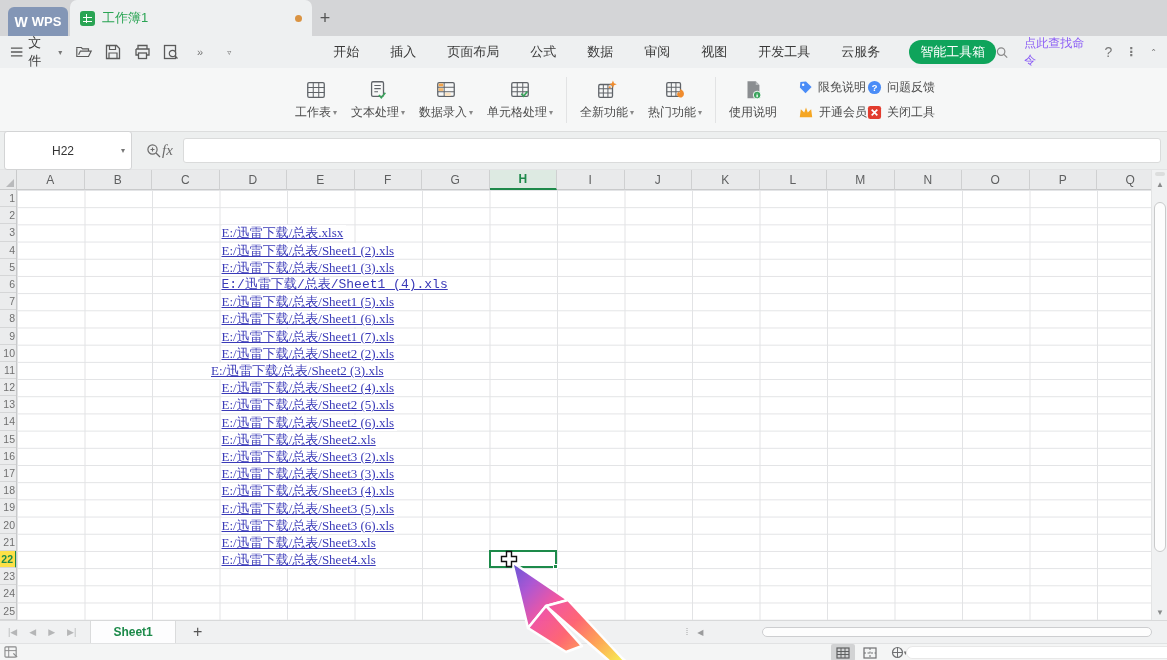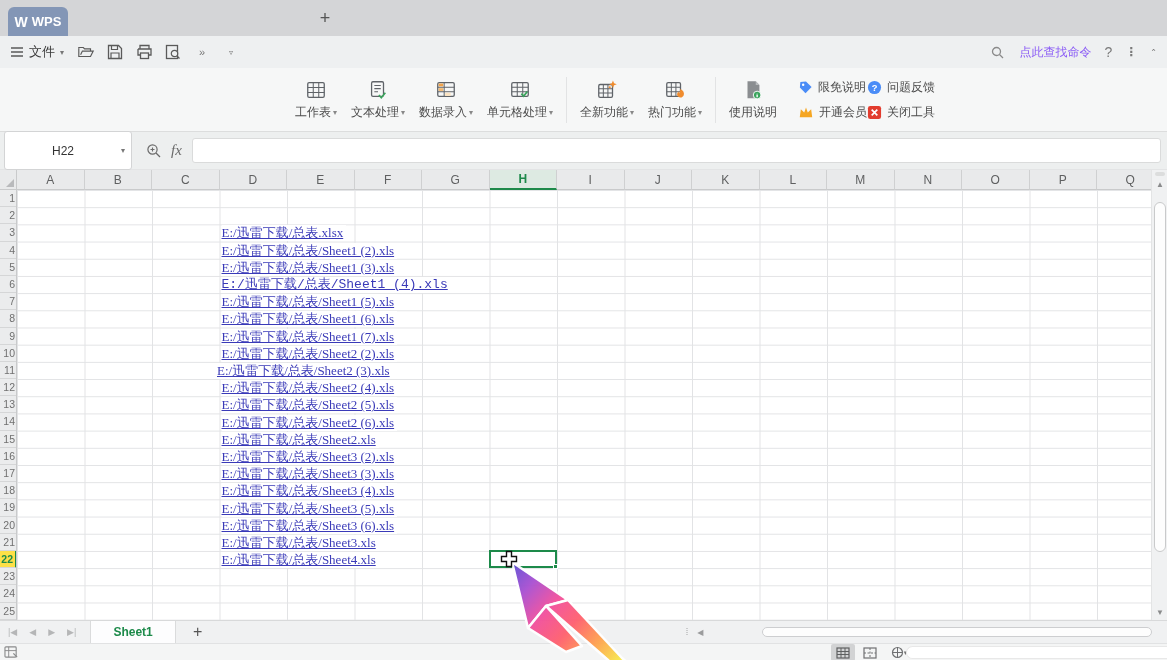--- a/index.html
+++ b/index.html
@@ -49,21 +49,21 @@
   .grp-sep { width:1px; height:46px; background:#e2e3e4; margin:0 6px; }
   #small-btns { display:grid; grid-template-columns:auto auto; grid-auto-rows:25px; 
     margin-left:14px; align-items:center; }
   .small-btn { display:flex; align-items:center; gap:5px; font-size:12px; color:#4c4c4c; white-space:nowrap; }
   
   #formulabar { position:absolute; left:0; top:132px; width:1167px; height:38px; background:#edefef;
     display:flex; align-items:center; padding:0 4px; border-bottom:1px solid #e3e4e5;}
   #name-box { width:128px; height:39px; background:#fff; border:1px solid #d3d4d5; border-radius:3px;
     display:flex; align-items:center; }
   #name-box .val { flex:1; text-align:center; font-size:12px; color:#333; }
-  #fx-tools { display:flex; align-items:center; gap:9px; padding:0 10px 0 14px; }
+  #fx-tools { display:flex; align-items:center; padding:0 10px 0 14px; }
   #fx-label { font-family:"Liberation Serif","DejaVu Serif",serif; font-style:italic; color:#6a6a6a; font-size:15px; }
   #formula-input { flex:1; height:25px; background:#fff; border:1px solid #dadbdb; border-radius:3px; margin-right:2px;}
   
   #grid { position:absolute; left:0; top:170px; width:1151px; height:450px; background:#fff; }
   #col-headers { position:absolute; left:0; top:0; width:1151px; height:20px; display:flex; background:#e9eaeb; }
   #corner-cell { width:17px; height:20px; background:#e9eaeb; border-right:1px solid #c9cacb;
     border-bottom:1px solid #c9cacb; position:relative; flex:none; }
   #corner-cell::after { content:""; position:absolute; right:2px; bottom:2px; border-style:solid;
     border-width:0 0 8px 8px; border-color:transparent transparent #b9babc transparent; }
   .col-h { width:67.5px; height:20px; flex:none; display:flex; align-items:center; justify-content:center;
@@ -119,20 +119,25 @@
   svg { display:block; }
 </style>
 </head>
 <body>
 
 <div id="titlebar">
   <div id="wps-tab">
     <span id="wps-logo">W</span>
     <span>WPS</span>
   </div>
+  <div id="doc-tab">
+    <span class="sheet-file-icon"></span>
+    <span id="doc-tab-label">工作簿1</span>
+    <span id="unsaved-dot"></span>
+  </div>
   <div id="new-tab-btn">+</div>
 </div>
 
 <div id="menubar">
   <div id="file-menu">
     <svg width="14" height="12" viewBox="0 0 14 12">
       <path d="M1 2h12M1 6h12M1 10h12" stroke="#5a5a5a" stroke-width="1.4"></path>
       </svg>
     <span>文件</span>
     <span class="caret">▾</span>
@@ -159,20 +164,32 @@
     <span class="qa-btn">
       <svg width="16" height="16" viewBox="0 0 16 16">
           <rect x="1.5" y="1.5" width="11" height="13" fill="none" stroke="#5a5a5a" stroke-width="1.3"></rect>
           <circle cx="9.5" cy="9.5" r="3.2" fill="#eef0f1" stroke="#5a5a5a" stroke-width="1.2"></circle>
           <path d="M12 12l2.5 2.5" stroke="#5a5a5a" stroke-width="1.3"></path>
         </svg>
       </span>
     <span class="qa-btn" style="color:#777;font-size:11px;">»</span>
     <span class="qa-btn caret">▿</span>
   </div>
+  <div id="ribbon-tabs">
+      <div class="ribbon-tab">开始</div>
+      <div class="ribbon-tab">插入</div>
+      <div class="ribbon-tab">页面布局</div>
+      <div class="ribbon-tab">公式</div>
+      <div class="ribbon-tab">数据</div>
+      <div class="ribbon-tab">审阅</div>
+      <div class="ribbon-tab">视图</div>
+      <div class="ribbon-tab">开发工具</div>
+      <div class="ribbon-tab">云服务</div>
+      <div class="ribbon-tab active">智能工具箱</div>
+    </div>
   <div id="menubar-right">
     <span id="cmd-search">
       <svg width="13" height="13" viewBox="0 0 13 13">
         <circle cx="5.5" cy="5.5" r="4" fill="none" stroke="#8a8a8a" stroke-width="1.3"></circle>
           <path d="M8.5 8.5l3.5 3.5" stroke="#8a8a8a" stroke-width="1.3"></path>
         </svg>
       <span>点此查找命令</span>
     </span>
     <span style="font-size:14px;">?</span>
     <span style="font-weight:bold;">⋮</span>
@@ -361,21 +378,21 @@
     </div>
   <div id="grid-body">
       <span class="cell-link" style="left: 204.5px; top: 35.4px;">E:/迅雷下载/总表.xlsx</span>
       <span class="cell-link" style="left: 204.5px; top: 52.6px;">E:/迅雷下载/总表/Sheet1 (2).xls</span>
       <span class="cell-link" style="left: 204.5px; top: 69.8px;">E:/迅雷下载/总表/Sheet1 (3).xls</span>
       <span class="cell-link" style="left: 204.5px; top: 87px; font-family: Liberation Mono, monospace;">E:/迅雷下载/总表/Sheet1 (4).xls</span>
       <span class="cell-link" style="left: 204.5px; top: 104.2px;">E:/迅雷下载/总表/Sheet1 (5).xls</span>
       <span class="cell-link" style="left: 204.5px; top: 121.4px;">E:/迅雷下载/总表/Sheet1 (6).xls</span>
       <span class="cell-link" style="left: 204.5px; top: 138.6px;">E:/迅雷下载/总表/Sheet1 (7).xls</span>
       <span class="cell-link" style="left: 204.5px; top: 155.8px;">E:/迅雷下载/总表/Sheet2 (2).xls</span>
-      <span class="cell-link" style="left: 200px; top: 173px;">E:/迅雷下载/总表/Sheet2 (3).xls</span>
+      <span class="cell-link" style="left: 194px; top: 173px;">E:/迅雷下载/总表/Sheet2 (3).xls</span>
       <span class="cell-link" style="left: 204.5px; top: 190.2px;">E:/迅雷下载/总表/Sheet2 (4).xls</span>
       <span class="cell-link" style="left: 204.5px; top: 207.4px;">E:/迅雷下载/总表/Sheet2 (5).xls</span>
       <span class="cell-link" style="left: 204.5px; top: 224.6px;">E:/迅雷下载/总表/Sheet2 (6).xls</span>
       <span class="cell-link" style="left: 204.5px; top: 241.8px;">E:/迅雷下载/总表/Sheet2.xls</span>
       <span class="cell-link" style="left: 204.5px; top: 259px;">E:/迅雷下载/总表/Sheet3 (2).xls</span>
       <span class="cell-link" style="left: 204.5px; top: 276.2px;">E:/迅雷下载/总表/Sheet3 (3).xls</span>
       <span class="cell-link" style="left: 204.5px; top: 293.4px;">E:/迅雷下载/总表/Sheet3 (4).xls</span>
       <span class="cell-link" style="left: 204.5px; top: 310.6px;">E:/迅雷下载/总表/Sheet3 (5).xls</span>
       <span class="cell-link" style="left: 204.5px; top: 327.8px;">E:/迅雷下载/总表/Sheet3 (6).xls</span>
       <span class="cell-link" style="left: 204.5px; top: 345px;">E:/迅雷下载/总表/Sheet3.xls</span>

